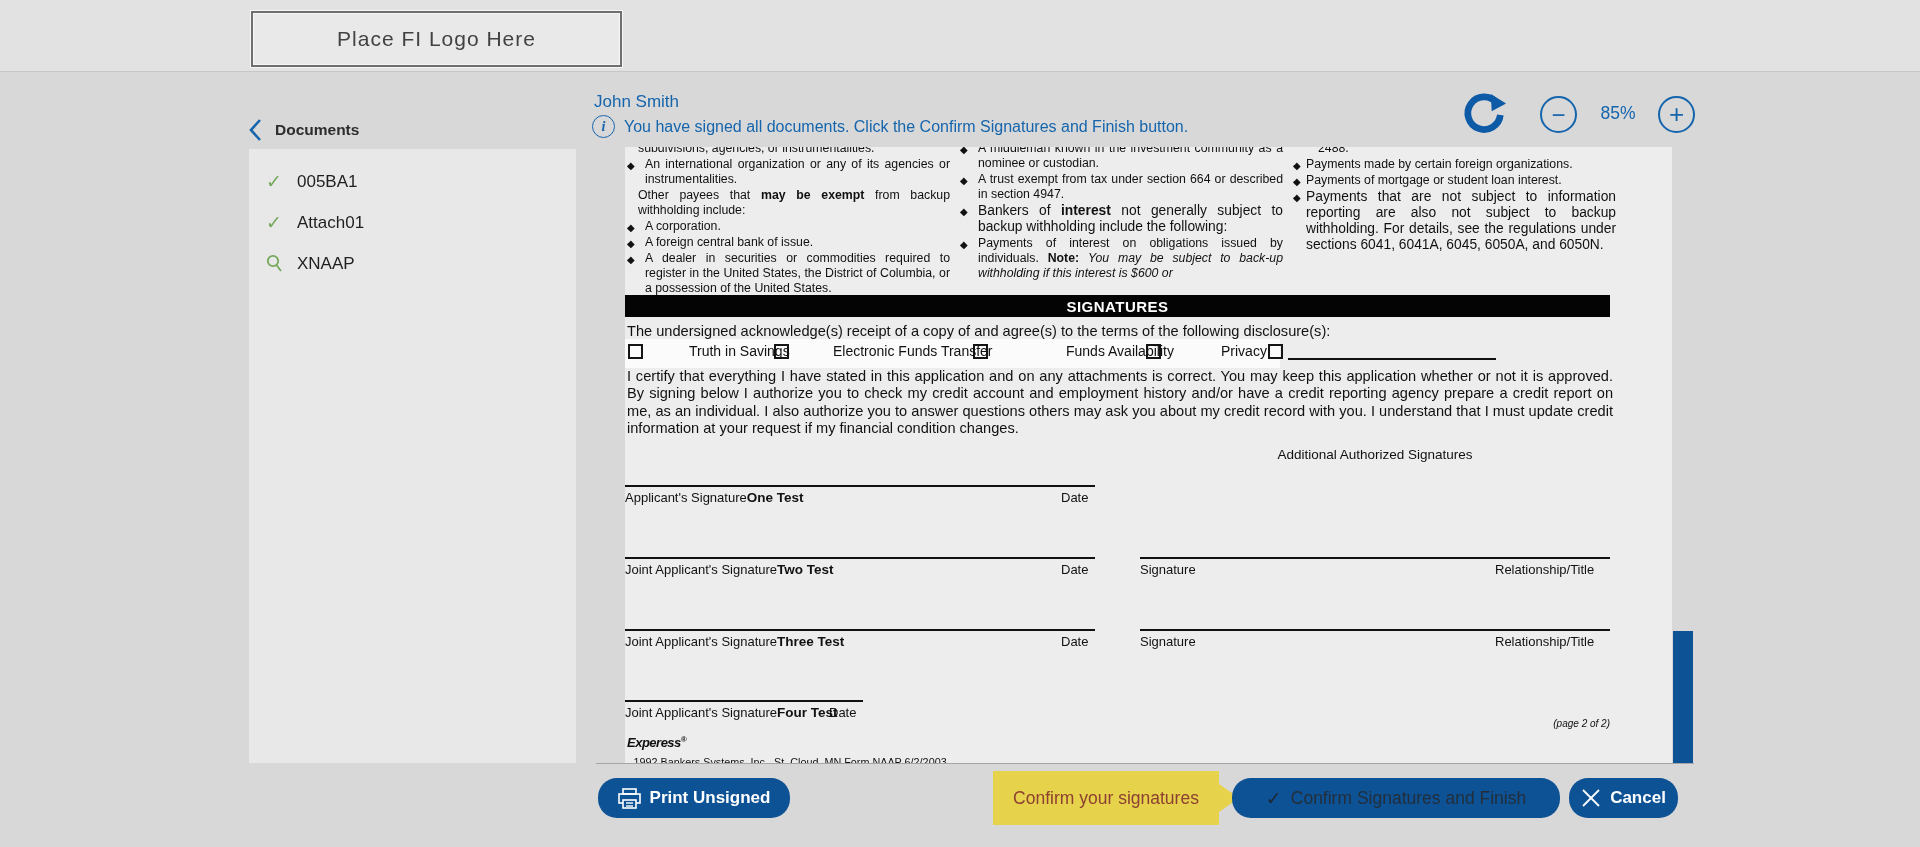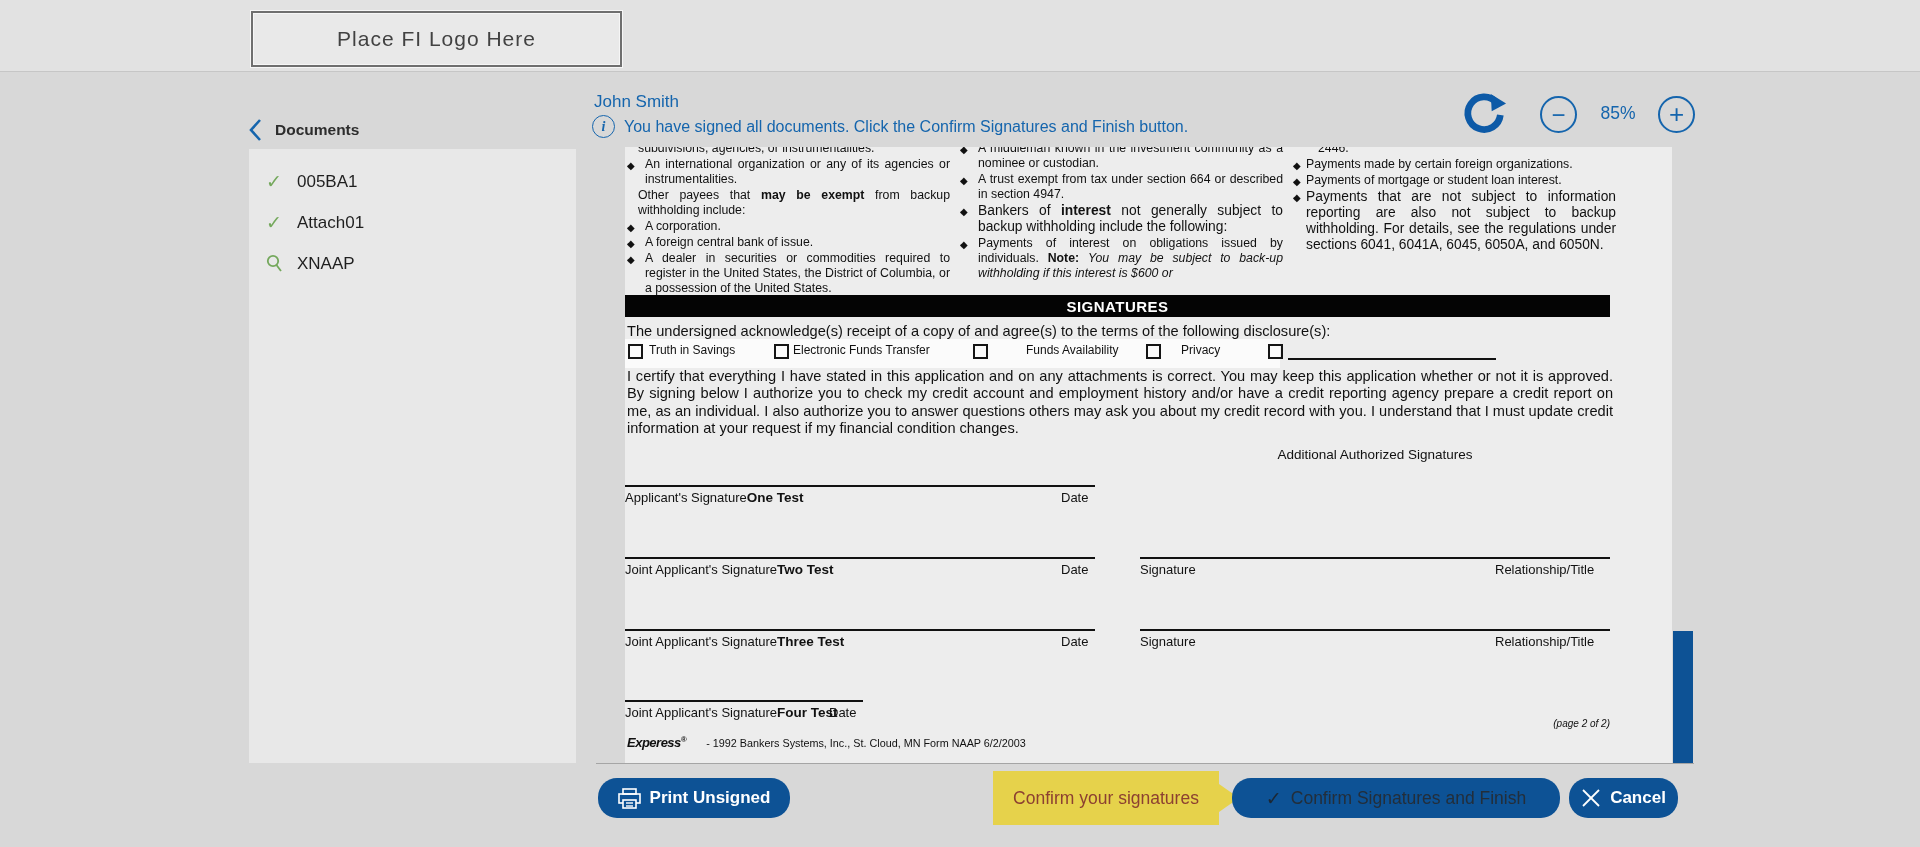--- a/index.html
+++ b/index.html
@@ -59,34 +59,34 @@
   .doc-col .b { font-weight:bold; }
   .doc-col .i { font-style:italic; }
 
   .sig-bar { position:absolute; left:0; top:148px; width:985px; height:22px; background:#040404;
              color:#fff; font-weight:bold; font-size:15px; letter-spacing:.5px;
              display:flex; align-items:center; justify-content:center; }
   .disclosure-intro { position:absolute; left:2px; top:176px; width:990px; font-size:14.6px; }
   .cb-strip { position:absolute; left:0; top:192px; width:655px; height:29px; background:#fbfbfb; }
   .cb-row { position:absolute; left:0; top:194px; width:990px; height:26px; }
   .cb-box { position:absolute; top:3px; width:15px; height:15px; border:2px solid #151515; }
-  .cb-label { position:absolute; top:2px; font-size:12px; white-space:nowrap; }
+  .cb-label { position:absolute; top:2px; font-size:14px; white-space:nowrap;margin-left:40px; }
   .cb-underline { position:absolute; left:663px; top:0; width:208px; height:19px;
                   border-bottom:2px solid #111; }
   .certify { position:absolute; left:2px; top:221px; width:986px; font-size:14.6px;
              line-height:17.4px; text-align:justify; }
   .additional-title { position:absolute; left:515px; top:300px; width:470px;
                       text-align:center; font-size:13.5px; }
   .sig-line { position:absolute; border-top:2px solid #111; }
   .sig-caption { position:absolute; font-size:13px; white-space:nowrap; }
   .sig-caption .nm { font-weight:bold; font-size:13.5px; }
   .sig-date { position:absolute; font-size:13px; }
   .page-label { position:absolute; left:805px; top:571px; width:180px; text-align:right;
                 font-size:10px; font-style:italic; }
-  .doc-footer { position:absolute; left:2px; top:588px; display:flex; align-items:baseline; gap:20px; }
+  .doc-footer { position:absolute; left:2px; top:588px; display:flex; align-items:baseline; gap:6px;flex-direction:column; }
   .brand { font-style:italic; font-weight:bold; font-size:13px; letter-spacing:-0.5px; }
   .brand sup { font-size:8px; }
   .footer-text { font-size:10.8px; }
 
   .scroll-thumb { position:absolute; left:1673px; top:631px; width:20px; height:132px;
                   background:#0d5295; cursor:pointer; }
   .viewer-bottom-line { position:absolute; left:596px; top:763px; width:1098px; height:0;
                         border-top:1px solid #a5a5a5; }
 
   
@@ -176,21 +176,21 @@
         <div class="para"><span class="diamond">◆</span><span>A foreign central bank of issue.</span></div>
         <div class="para"><span class="diamond">◆</span><span>A dealer in securities or commodities required to register in the United States, the District of Columbia, or a possession of the United States.</span></div>
       </div>
       <div class="doc-col">
         <div class="para"><span class="diamond">◆</span><span>A middleman known in the investment community as a nominee or custodian.</span></div>
         <div class="para"><span class="diamond">◆</span><span>A trust exempt from tax under section 664 or described in section 4947.</span></div>
         <div class="para lead"><span class="diamond">◆</span><span>Bankers of </span><span class="b">interest</span><span> not generally subject to backup withholding include the following:</span></div>
         <div class="para"><span class="diamond">◆</span><span>Payments of interest on obligations issued by individuals. </span><span class="b">Note:</span><span> </span><span class="i">You may be subject to back-up withholding if this interest is $600 or</span></div>
       </div>
       <div class="doc-col">
-        <div class="para nobullet" style="padding-left: 14px;"><span>2446.</span></div>
+        <div class="para nobullet" style="padding-left: 14px;"><span>2488.</span></div>
         <div class="para tight"><span class="diamond">◆</span><span>Payments made by certain foreign organizations.</span></div>
         <div class="para tight"><span class="diamond">◆</span><span>Payments of mortgage or student loan interest.</span></div>
         <div class="para tight lead"><span class="diamond">◆</span><span>Payments that are not subject to information reporting are also not subject to backup withholding. For details, see the regulations under sections 6041, 6041A, 6045, 6050A, and 6050N.</span></div>
       </div>
     </div>
   <div class="sig-bar">SIGNATURES</div>
   <div class="disclosure-intro">The undersigned acknowledge(s) receipt of a copy of and agree(s) to the terms of the following disclosure(s):</div>
   <div class="cb-strip"></div>
   <div class="cb-row" id="cb-row">
       <span class="cb-box" style="left: 3px;"></span>

